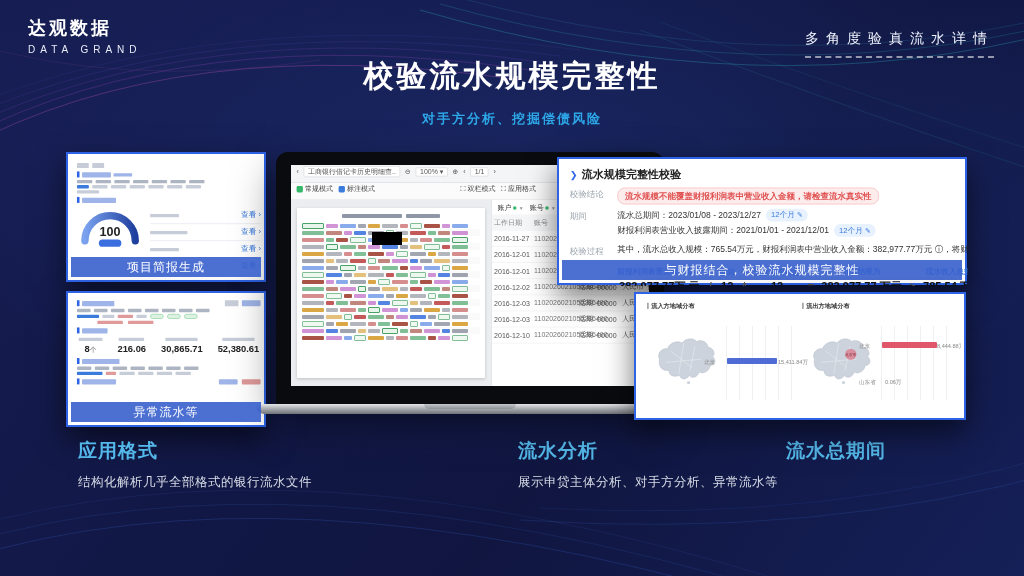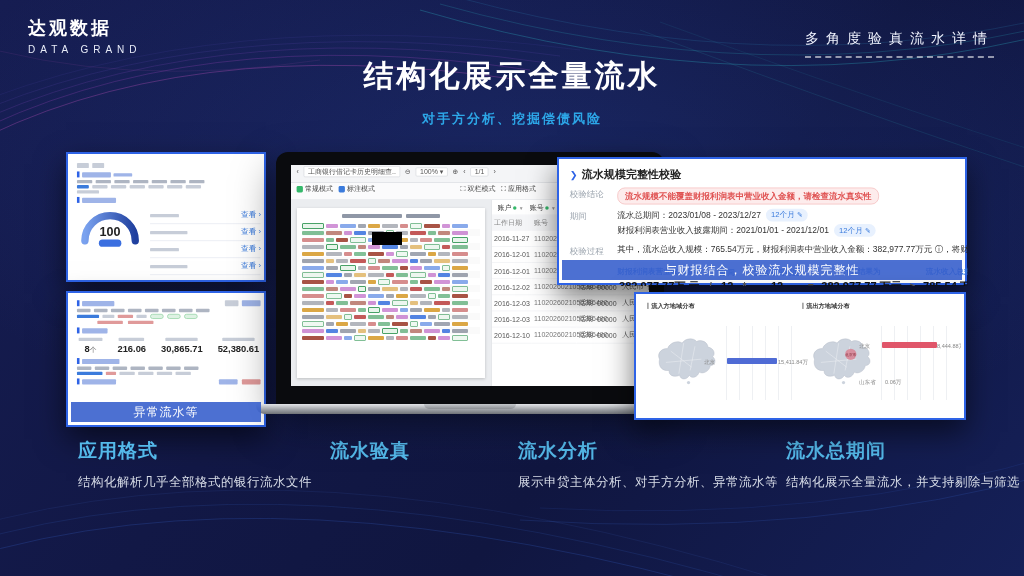--- a/index.html
+++ b/index.html
@@ -141,21 +141,21 @@
       <path d="M1064 452 Q 830 524 540 508" stroke="#3b6fe0" opacity=".12"></path>
       <path d="M-40 40 Q 120 90 320 60" stroke="#d557c8" opacity=".10"></path>
     </g>
   </svg>
 
   <div class="logo">
     <div class="logo-cn">达观数据</div>
     <div class="logo-en">DATA GRAND</div>
   </div>
   <div class="tagline">多角度验真流水详情</div>
-  <div class="hero-title">结构化展示全量流水</div>
+  <div class="hero-title">校验流水规模完整性</div>
   <div class="hero-sub">对手方分析、挖掘偿债风险</div>
 
   <div id="laptop">
     <div class="screen">
       <div class="vtoolbar">
         <div class="in sh70">
           <span>‹</span>
           <span class="vt-box">工商银行借记卡历史明细查..</span>
           <span>⊖</span>
           <span class="vt-box"><span>100%</span> ▾</span>
@@ -566,20 +566,21 @@
               <div class="skel" style="width: 34px; height: 4px;"></div>
               <span class="view">查看 ›</span>
             </div>
             <div class="glist-row">
               <div class="skel" style="width: 44px; height: 4px;"></div>
               <span class="view">查看 ›</span>
             </div>
           </div>
       </div>
     </div>
+    <div class="cap">项目简报生成</div>
   </div>
 
   <div class="panel" id="p-verify">
     <div class="body sh85" style="height:117.6%;">
       <div style="display:flex;justify-content:space-between;align-items:center;margin-bottom:3px;">
         <div class="sect" style="margin:0">
             <span class="tick"></span>
             <div class="skel b" style="width:38px;height:6px"></div>
           </div>
         <div style="display:flex;gap:4px">
@@ -746,24 +747,22 @@
         </div>
       </div>
     </div>
   </div>
 
   <div class="feature" style="left:78px;width:252px">
     <h3>应用格式</h3>
     <p>结构化解析几乎全部格式的银行流水文件</p>
   </div>
   <div class="feature" style="left:330px;width:176px">
-    <h3>流水验真</h3>
   </div>
   <div class="feature" style="left:518px;width:262px">
     <h3>流水分析</h3>
     <p>展示申贷主体分析、对手方分析、异常流水等</p>
   </div>
   <div class="feature" style="left:786px;width:236px">
     <h3>流水总期间</h3>
-    <p>结构化展示全量流水，并支持剔除与筛选</p>
   </div>
 
 </div>
 
 </body></html>

